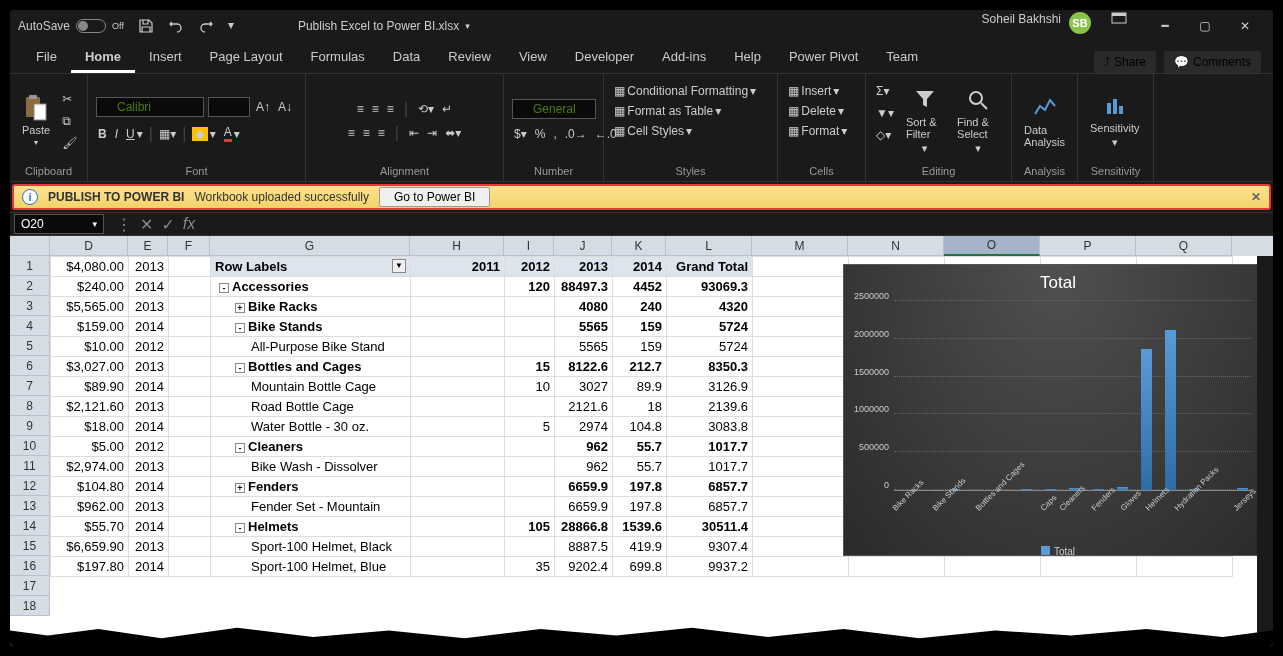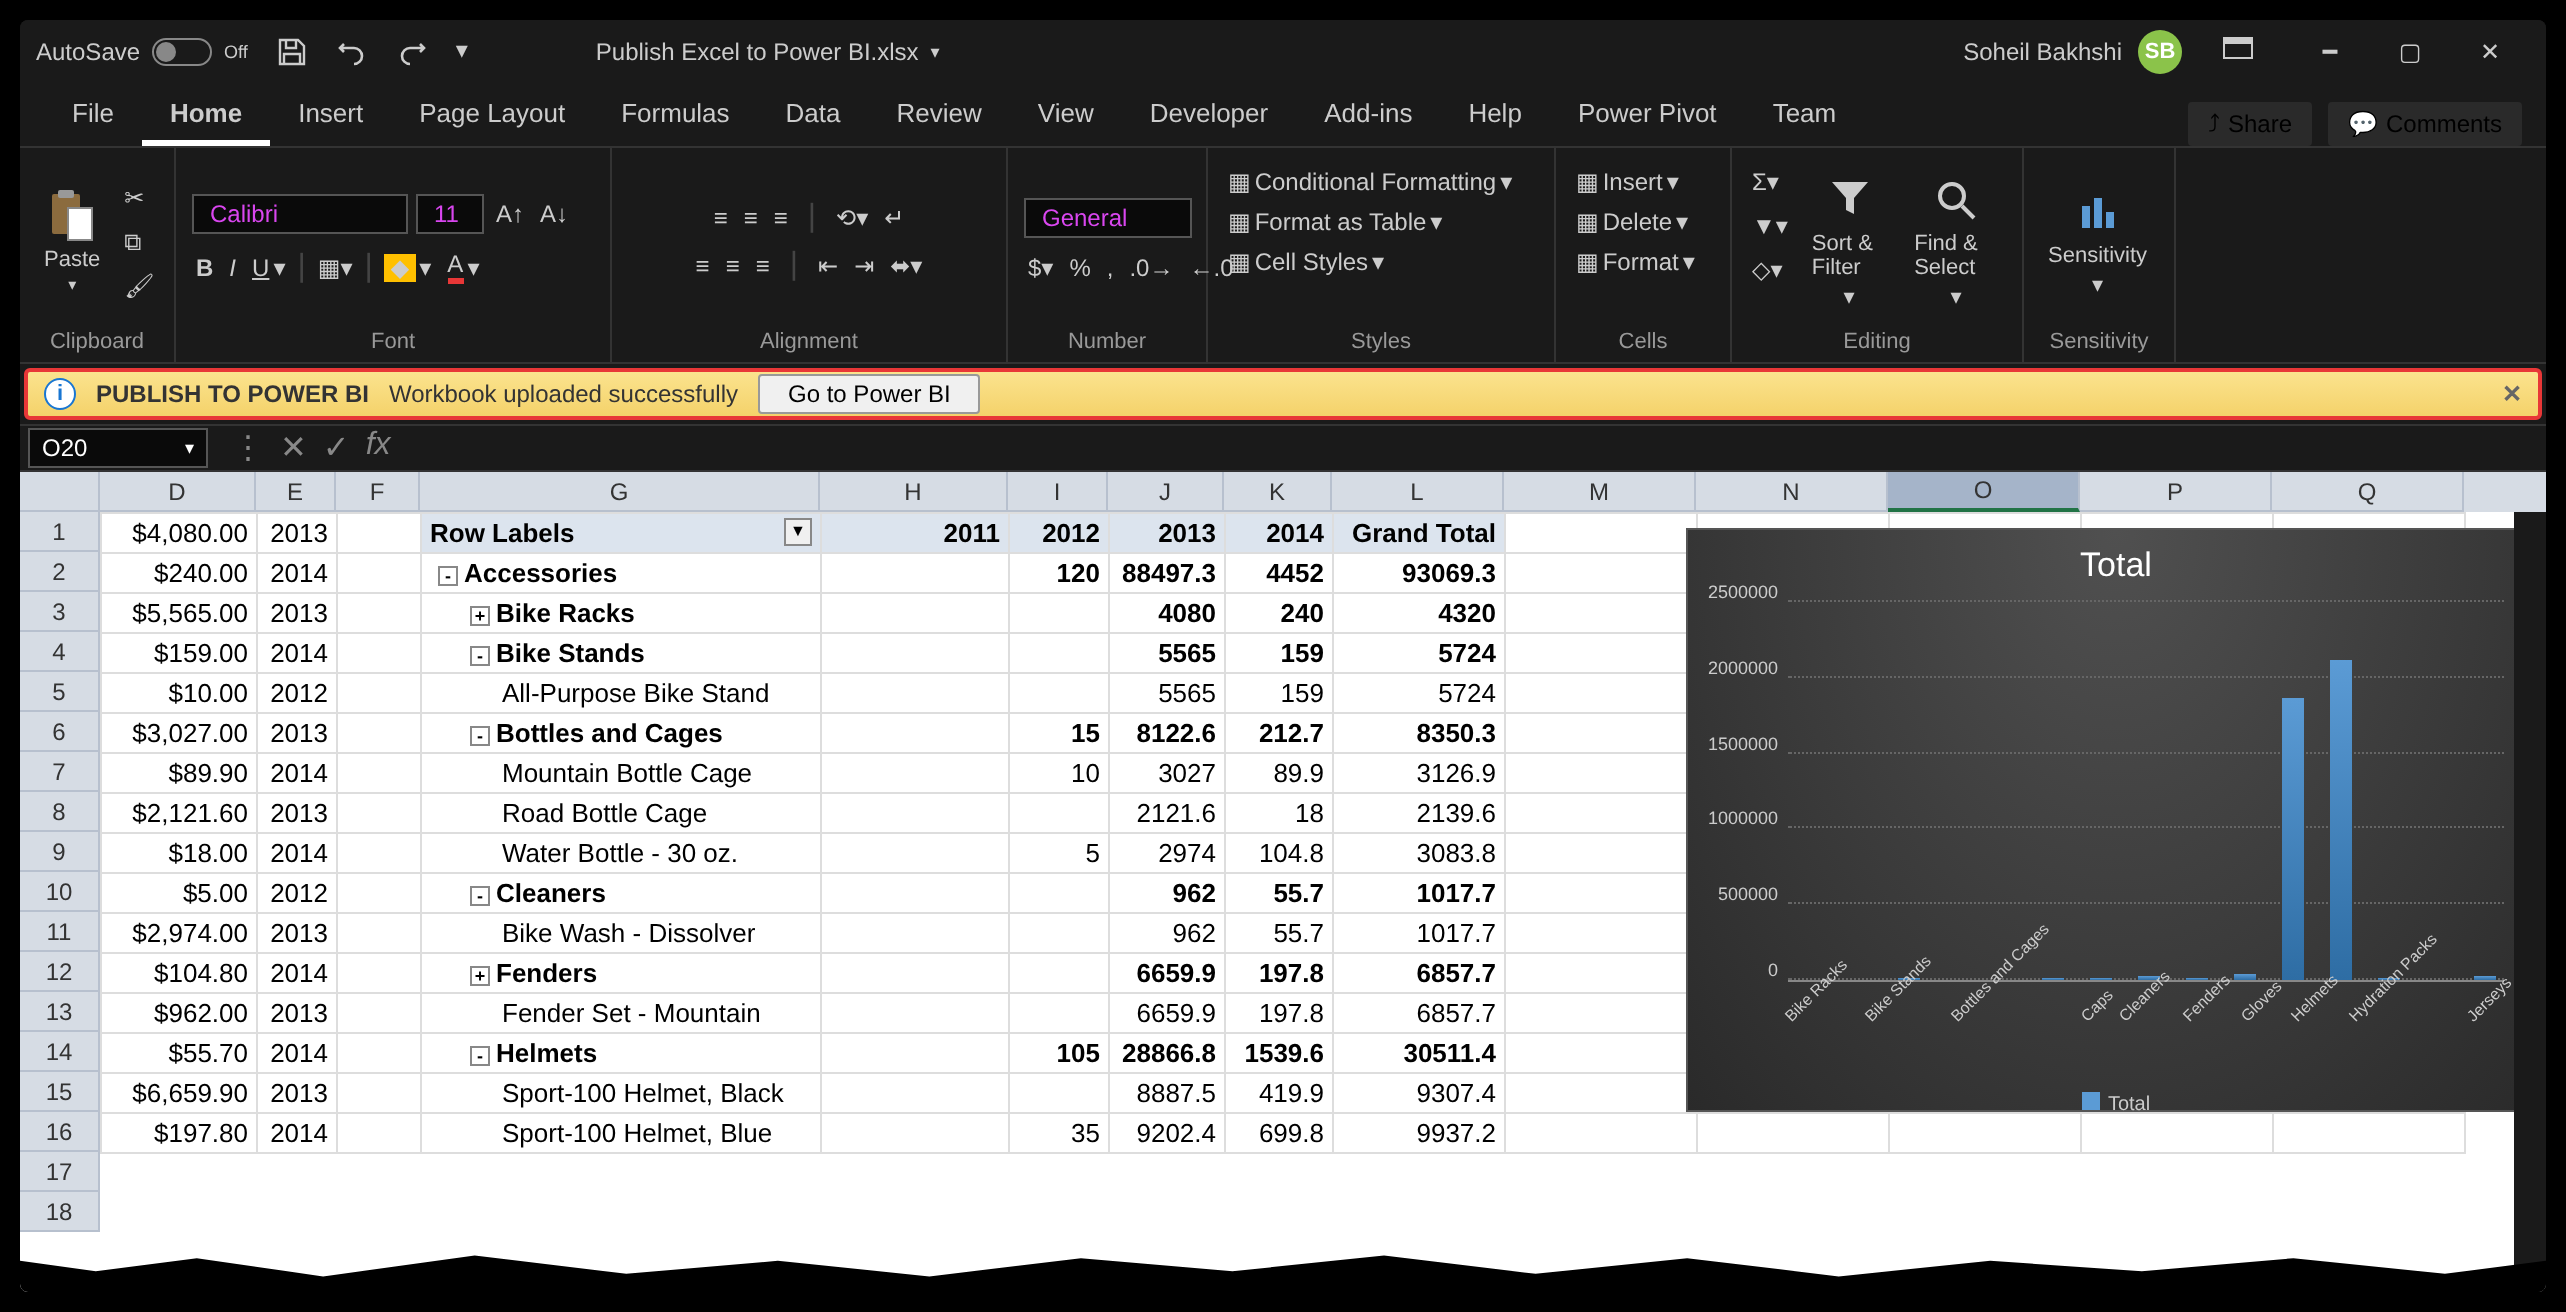--- a/index.html
+++ b/index.html
@@ -7,39 +7,39 @@
 .app { width: 1263px; height: 636px; margin: 10px; background: #1a1a1a; border-radius: 4px; overflow: hidden; position: relative; box-shadow: 0 0 20px rgba(0,0,0,0.8); }
 .titlebar { height: 32px; background: #1a1a1a; display: flex; align-items: center; padding: 0 8px; color: #ccc; font-size: 12px; }
 .autosave { display: flex; align-items: center; gap: 6px; }
 .toggle { width: 30px; height: 14px; border: 1px solid #888; border-radius: 7px; position: relative; }
 .toggle::after { content: ''; width: 10px; height: 10px; background: #888; border-radius: 50%; position: absolute; left: 1px; top: 1px; }
 .qat { display: flex; gap: 14px; margin-left: 14px; }
 .qat-btn { width: 16px; height: 16px; color: #ccc; cursor: pointer; }
 .filename { margin-left: 60px; display: flex; align-items: center; gap: 6px; }
 .search-box { margin-left: 60px; flex: 0 0 380px; height: 24px; background: #0a0a0a; border: 1px solid #444; border-radius: 2px; display: flex; align-items: center; padding: 0 8px; gap: 6px; }
 .search-box input { background: transparent; border: none; color: #ccc; outline: none; flex: 1; font-size: 13px; }
-.user-area { margin-left: auto; display: flex; align-items: center; gap: 8px; }
+.user-area { margin-left: auto; display: flex; gap: 8px; }
 .avatar { width: 22px; height: 22px; border-radius: 50%; background: #8bc34a; color: #fff; display: flex; align-items: center; justify-content: center; font-size: 11px; font-weight: bold; }
 .win-btns { display: flex; gap: 0; margin-left: 10px; }
 .win-btn { width: 40px; height: 28px; display: flex; align-items: center; justify-content: center; color: #ccc; cursor: pointer; }
 .tabs { height: 32px; background: #1a1a1a; display: flex; align-items: end; padding: 0 12px; gap: 0; border-bottom: 1px solid #333; }
 .tab { padding: 6px 14px; color: #ccc; font-size: 13px; cursor: pointer; }
 .tab.active { border-bottom: 3px solid #fff; font-weight: 600; }
 .tabs-right { margin-left: auto; display: flex; gap: 8px; }
 .share-btn { background: #2a2a2a; padding: 4px 10px; border-radius: 2px; font-size: 12px; display: flex; align-items: center; gap: 4px; cursor: pointer; }
 .ribbon { height: 108px; background: #1a1a1a; display: flex; border-bottom: 1px solid #333; }
 .group { display: flex; flex-direction: column; padding: 4px 8px; border-right: 1px solid #333; position: relative; }
 .group-content { flex: 1; display: flex; gap: 6px; }
 .group-label { text-align: center; color: #999; font-size: 11px; padding-top: 2px; }
 .big-btn { display: flex; flex-direction: column; align-items: center; justify-content: center; gap: 2px; color: #ccc; font-size: 11px; cursor: pointer; padding: 2px 4px; }
 .icon-lg { width: 28px; height: 28px; display: flex; align-items: center; justify-content: center; }
 .small-btn { color: #ccc; font-size: 12px; cursor: pointer; display: flex; align-items: center; gap: 2px; padding: 2px; }
 .col { display: flex; flex-direction: column; gap: 4px; justify-content: center; }
 .row { display: flex; gap: 4px; align-items: center; }
-.font-sel { background: #0a0a0a; border: 1px solid #555; color: #d946ef; font-size: 12px; height: 20px; padding: 0 8px; }
+.font-sel { background: #0a0a0a; border: 1px solid #555; color: #4d7c0f; font-size: 12px; height: 20px; padding: 0 20px; }
 .notice-bar { height: 26px; background: linear-gradient(#fbe38e, #f4d26a); border: 2px solid #e83737; display: flex; align-items: center; padding: 0 8px; gap: 10px; font-size: 12px; color: #333; margin: 2px; border-radius: 3px; }
 .info-icon { width: 16px; height: 16px; border-radius: 50%; border: 1.5px solid #1976d2; color: #1976d2; display: flex; align-items: center; justify-content: center; font-size: 11px; font-weight: bold; background: #fff; }
 .notice-btn { background: #f0f0f0; border: 1px solid #999; padding: 2px 14px; cursor: pointer; font-size: 12px; border-radius: 2px; }
 .notice-close { margin-left: auto; cursor: pointer; font-weight: bold; color: #666; }
 .formula-bar { height: 24px; background: #1a1a1a; display: flex; align-items: center; border-top: 1px solid #333; border-bottom: 1px solid #333; }
 .name-box { width: 90px; background: #0a0a0a; border: 1px solid #555; color: #fff; padding: 0 6px; height: 20px; display: flex; align-items: center; justify-content: space-between; font-size: 12px; margin: 0 4px; }
 .fx-btns { display: flex; gap: 8px; padding: 0 8px; color: #888; }
 .fx-input { flex: 1; background: transparent; border: none; color: #ccc; padding: 0 6px; }
 .grid-area { position: relative; height: 412px; background: #fff; display: flex; }
 .row-headers { width: 40px; background: #d6dce4; }
@@ -275,20 +275,33 @@
                 <circle cx="9" cy="9" r="6" fill="none" stroke="#ccc" stroke-width="2"></circle>
                 <line x1="14" y1="14" x2="20" y2="20" stroke="#ccc" stroke-width="2"></line>
               </svg>
             </div>
           <span>Find &amp; Select</span>▾
         </div>
       </div>
       <div class="group-label">Editing</div>
     </div>
 
+    <div class="group" style="width:66px">
+      <div class="group-content">
+        <div class="big-btn">
+          <div class="icon-lg">
+              <svg width="24" height="24" viewBox="0 0 24 24">
+                <path stroke="#5b9bd5" stroke-width="2" fill="none" d="M2 18l5-8 5 4 5-10 5 6"></path>
+              </svg>
+            </div>
+          <span>Data Analysis</span>
+        </div>
+      </div>
+      <div class="group-label">Analysis</div>
+    </div>
 
     <div class="group" style="width:76px">
       <div class="group-content">
         <div class="big-btn">
           <div class="icon-lg">
               <svg width="24" height="24" viewBox="0 0 24 24">
                 <rect x="4" y="9" width="4" height="11" fill="#5b9bd5"></rect>
                 <rect x="10" y="5" width="4" height="15" fill="#5b9bd5"></rect>
                 <rect x="16" y="12" width="4" height="8" fill="#5b9bd5"></rect>
               </svg>

